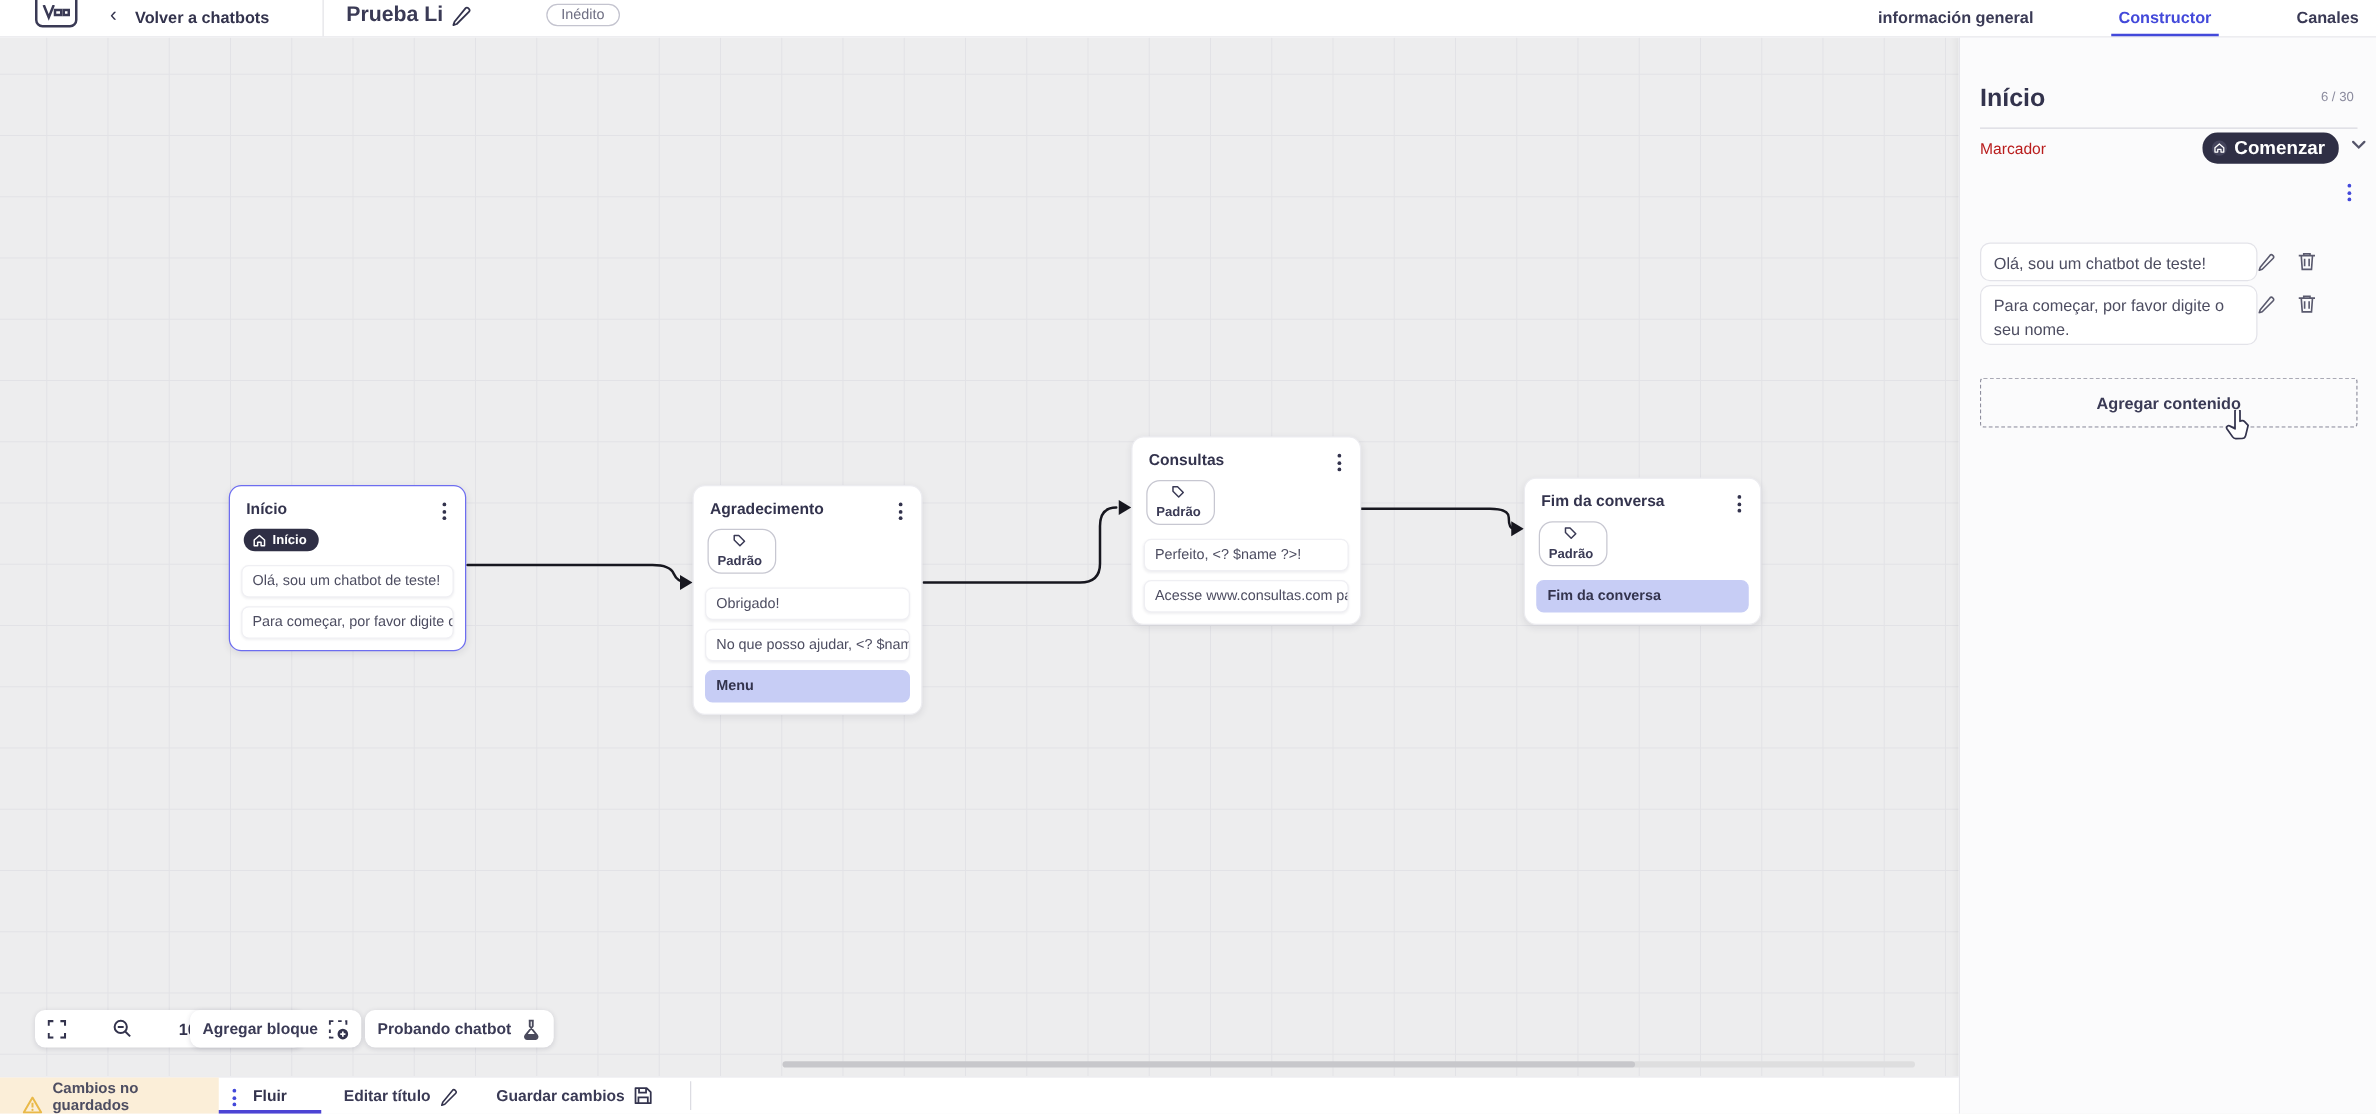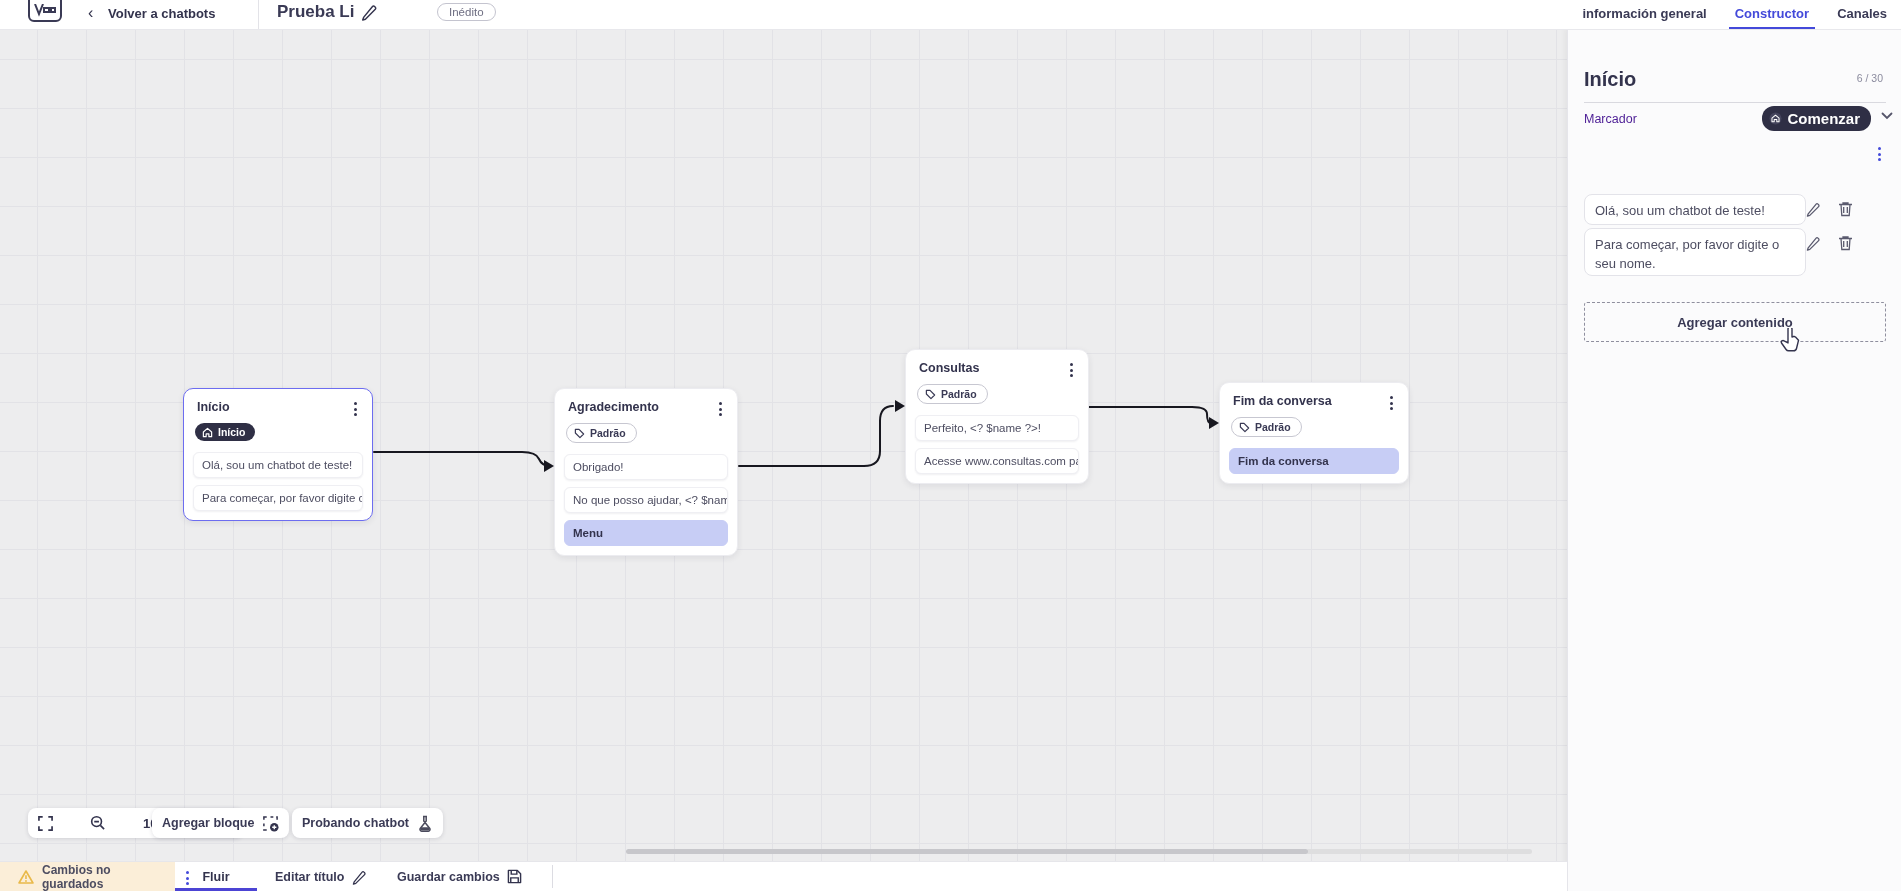--- a/index.html
+++ b/index.html
@@ -10,73 +10,73 @@
   
   #topbar { position:absolute; left:0; top:0; width:1901px; height:30px; background:#fff; border-bottom:1px solid #e8e8ec; z-index:40; }
   .logo-box { position:absolute; left:28px; top:-8px; width:34px; height:30px; border:2px solid #3a3a55; border-radius:6px; display:flex; align-items:flex-end; justify-content:center; background:#fff; }
   .back-chev { position:absolute; left:88px; top:3px; font-size:16px; color:#33334d; cursor:pointer; line-height:20px; }
   .back-label { position:absolute; left:108px; top:6px; font-size:13px; font-weight:bold; color:#33334d; cursor:pointer; }
   .tb-divider { position:absolute; left:258px; top:0; width:1px; height:29px; background:#e3e3e8; }
   .bot-title { position:absolute; left:277px; top:2px; font-size:17px; font-weight:bold; color:#3a3a55; }
   .tb-pencil { position:absolute; left:360px; top:3px; }
   .inedito-pill { position:absolute; left:437px; top:3px; border:1px solid #c4c4cf; border-radius:11px; padding:2px 11px; font-size:11.5px; color:#6e6e82; background:#fff; }
   .tb-tabs { position:absolute; right:14px; top:0; height:30px; display:flex; gap:28px; align-items:center; }
-  .tb-tab { font-size:13px; font-weight:bold; color:#3a3a55; cursor:pointer; height:30px; line-height:28px; position:relative; }
+  .tb-tab { font-size:13px; font-weight:bold; color:#3a3a55; cursor:pointer; height:30px; line-height:28px; position:relative;margin-left:40px; }
   .tb-tab.active { color:#4349da; }
   .tb-tab.active::after { content:""; position:absolute; left:-6px; right:-6px; bottom:1px; height:2px; background:#4349da; }
 
   
   #canvas { position:absolute; left:0; top:30px; width:1567px; height:831px;
     background-color:#ededee;
     background-image:linear-gradient(#e2e2e6 1px, transparent 1px), linear-gradient(90deg, #e2e2e6 1px, transparent 1px);
     background-size:49px 49px; background-position:-12px -20px; overflow:hidden; }
   #arrows { position:absolute; left:0; top:0; width:1567px; height:831px; pointer-events:none; }
 
   .block { position:absolute; background:#fff; border:1px solid #ececf0; border-radius:10px; box-shadow:0 2px 6px rgba(40,40,70,.09); padding:9px 9px 9px 9px; width:190px; cursor:pointer; }
   .block.selected { border:1.5px solid #6d6df0; }
   .block-head { display:flex; justify-content:space-between; align-items:flex-start; padding:2px 2px 0 4px; }
   .block-title { font-size:12.5px; font-weight:bold; color:#33334d; }
   .dots-v { display:flex; flex-direction:column; gap:2.5px; padding:2px 4px; cursor:pointer; }
   .dots-v i { width:3px; height:3px; border-radius:50%; background:#33334d; }
   .dots-v.indigo i { background:#4349da; }
   .badge-dark { display:inline-flex; align-items:center; gap:5px; background:#2f2f45; color:#fff; font-size:10.5px; font-weight:bold; border-radius:11px; padding:3px 10px 3px 7px; margin:5px 0 4px 2px; }
-  .badge-outline { display:inline-flex; align-items:center; gap:5px; background:#fff; color:#3a3a55; font-size:10.5px; font-weight:bold; border:1px solid #c7c7d1; border-radius:11px; padding:3px 10px 3px 7px; margin:5px 0 4px 2px; }
+  .badge-outline { display:inline-flex; align-items:center; gap:5px; background:#fff; color:#3a3a55; font-size:10.5px; font-weight:bold; border:1px solid #c7c7d1; border-radius:11px; padding:3px 10px 3px 7px; margin:5px 0 4px 2px;flex-direction:column; }
   .block-row { background:#fff; border:1px solid #efeff3; box-shadow:0 1px 2px rgba(40,40,70,.07); border-radius:6px; font-size:11.5px; color:#4d4d61; padding:6px 8px; margin-top:7px; white-space:nowrap; overflow:hidden; }
   .block-row.hl { background:#c7cdf5; border-color:#c7cdf5; color:#33334d; font-weight:bold; box-shadow:none; }
 
   
   .ctl-card { position:absolute; background:#fff; border-radius:8px; box-shadow:0 1px 4px rgba(40,40,70,.15); height:30px; display:flex; align-items:center; gap:8px; padding:0 10px; font-size:12.5px; font-weight:bold; color:#3a3a55; cursor:pointer; }
   .zoom-pct { font-size:13px; font-weight:bold; color:#33334d; }
   .hsb-thumb { position:absolute; height:5px; border-radius:3px; background:#c7c7cb; }
   .hsb-track { position:absolute; height:5px; border-radius:3px; background:#dededf; }
 
   
   #panel { position:absolute; left:1567px; top:28px; width:334px; height:863px; background:#fbfbfc; border-left:1px solid #e5e5ea; box-shadow:-2px 0 6px rgba(0,0,0,.05); z-index:30; }
   .panel-head { position:absolute; left:0; top:0; width:334px; height:28px; background:#fff; border-bottom:1px solid #f0f0f3; display:flex; align-items:center; justify-content:space-between; padding:0 16px; }
   .panel-head-label { font-size:12px; font-weight:bold; color:#33334d; }
   .close-x { font-size:15px; color:#55556a; cursor:pointer; line-height:14px; }
   .pname { position:absolute; left:16px; top:40px; font-size:20px; font-weight:bold; color:#33334d; background:transparent; border:none; }
   .pcount { position:absolute; right:18px; top:44px; font-size:10.5px; color:#8b8b9e; }
   .name-underline { position:absolute; left:16px; top:74px; width:302px; height:1px; background:#d9d9df; }
-  .marker-label { position:absolute; left:16px; top:84px; font-size:12.5px; color:#4c1d95; }
+  .marker-label { position:absolute; left:16px; top:84px; font-size:12.5px; color:#b91c1c; }
   .marker-pill { position:absolute; right:30px; top:78px; display:inline-flex; align-items:center; gap:5px; background:#2f2f45; color:#fff; font-size:15px; font-weight:bold; border-radius:12px; padding:4px 11px 4px 7px; cursor:pointer; }
   .marker-chev { position:absolute; right:8px; top:84px; cursor:pointer; }
   .ptabs { position:absolute; left:0; top:110px; width:334px; height:28px; border-bottom:1px solid #eaeaee; background:#fbfbfc; display:flex; align-items:center; padding-left:28px; gap:26px; }
   .ptab { font-size:13px; color:#55556a; font-weight:bold; cursor:pointer; height:28px; line-height:26px; position:relative; display:flex; align-items:center; gap:6px; }
   .ptab.active { color:#33334d; }
   .ptab.active::after { content:""; position:absolute; left:-14px; right:-14px; bottom:-1px; height:2px; background:#4349da; }
   .num-badge { width:15px; height:15px; border-radius:50%; background:#c9cdf6; color:#33334d; font-size:10px; font-weight:bold; display:flex; align-items:center; justify-content:center; }
   .ptab-dots { position:absolute; right:16px; top:117px; }
   .content-box { position:absolute; left:16px; width:222px; background:#fff; border:1px solid #e3e3e9; border-radius:8px; font-size:13px; color:#4d4d61; padding:6px 10px; line-height:19px; }
   .icon-btn { position:absolute; width:22px; height:22px; display:flex; align-items:center; justify-content:center; cursor:pointer; }
   .dashed-btn { position:absolute; left:16px; top:274px; width:302px; height:40px; border:1px dashed #8f8f9e; border-radius:3px; display:flex; align-items:center; justify-content:center; font-size:13px; font-weight:bold; color:#3a3a55; cursor:pointer; background:transparent; }
 
   
   #bottombar { position:absolute; left:0; top:861px; width:1567px; height:30px; background:#fff; border-top:1px solid #e6e6ea; z-index:40; }
-  .warn-chip { position:absolute; left:0; top:0; width:175px; height:29px; background:#fbeed8; display:flex; align-items:center; gap:8px; padding-left:18px; font-size:12px; font-weight:bold; color:#4d4d61; }
+  .warn-chip { position:absolute; left:0; top:0; width:175px; height:29px; background:#fbeed8; display:flex; align-items:flex-end; gap:8px; padding-left:18px; font-size:12px; font-weight:bold; color:#4d4d61; }
   .bb-dots { position:absolute; left:182px; top:7px; }
   .flow-tab { position:absolute; left:175px; top:0; width:82px; height:29px; display:flex; align-items:center; justify-content:center; font-size:12.5px; font-weight:bold; color:#33334d; cursor:pointer; }
   .flow-tab::after { content:""; position:absolute; left:0; bottom:0; width:100%; height:3px; background:#4c44d4; }
   .bb-action { position:absolute; top:0; height:29px; display:flex; align-items:center; gap:7px; font-size:12.5px; font-weight:bold; color:#3a3a55; cursor:pointer; }
   .bb-divider { position:absolute; left:552px; top:3px; width:1px; height:23px; background:#dcdce2; }
 
   svg.ic { display:block; }
 </style>
 </head>
 <body>

